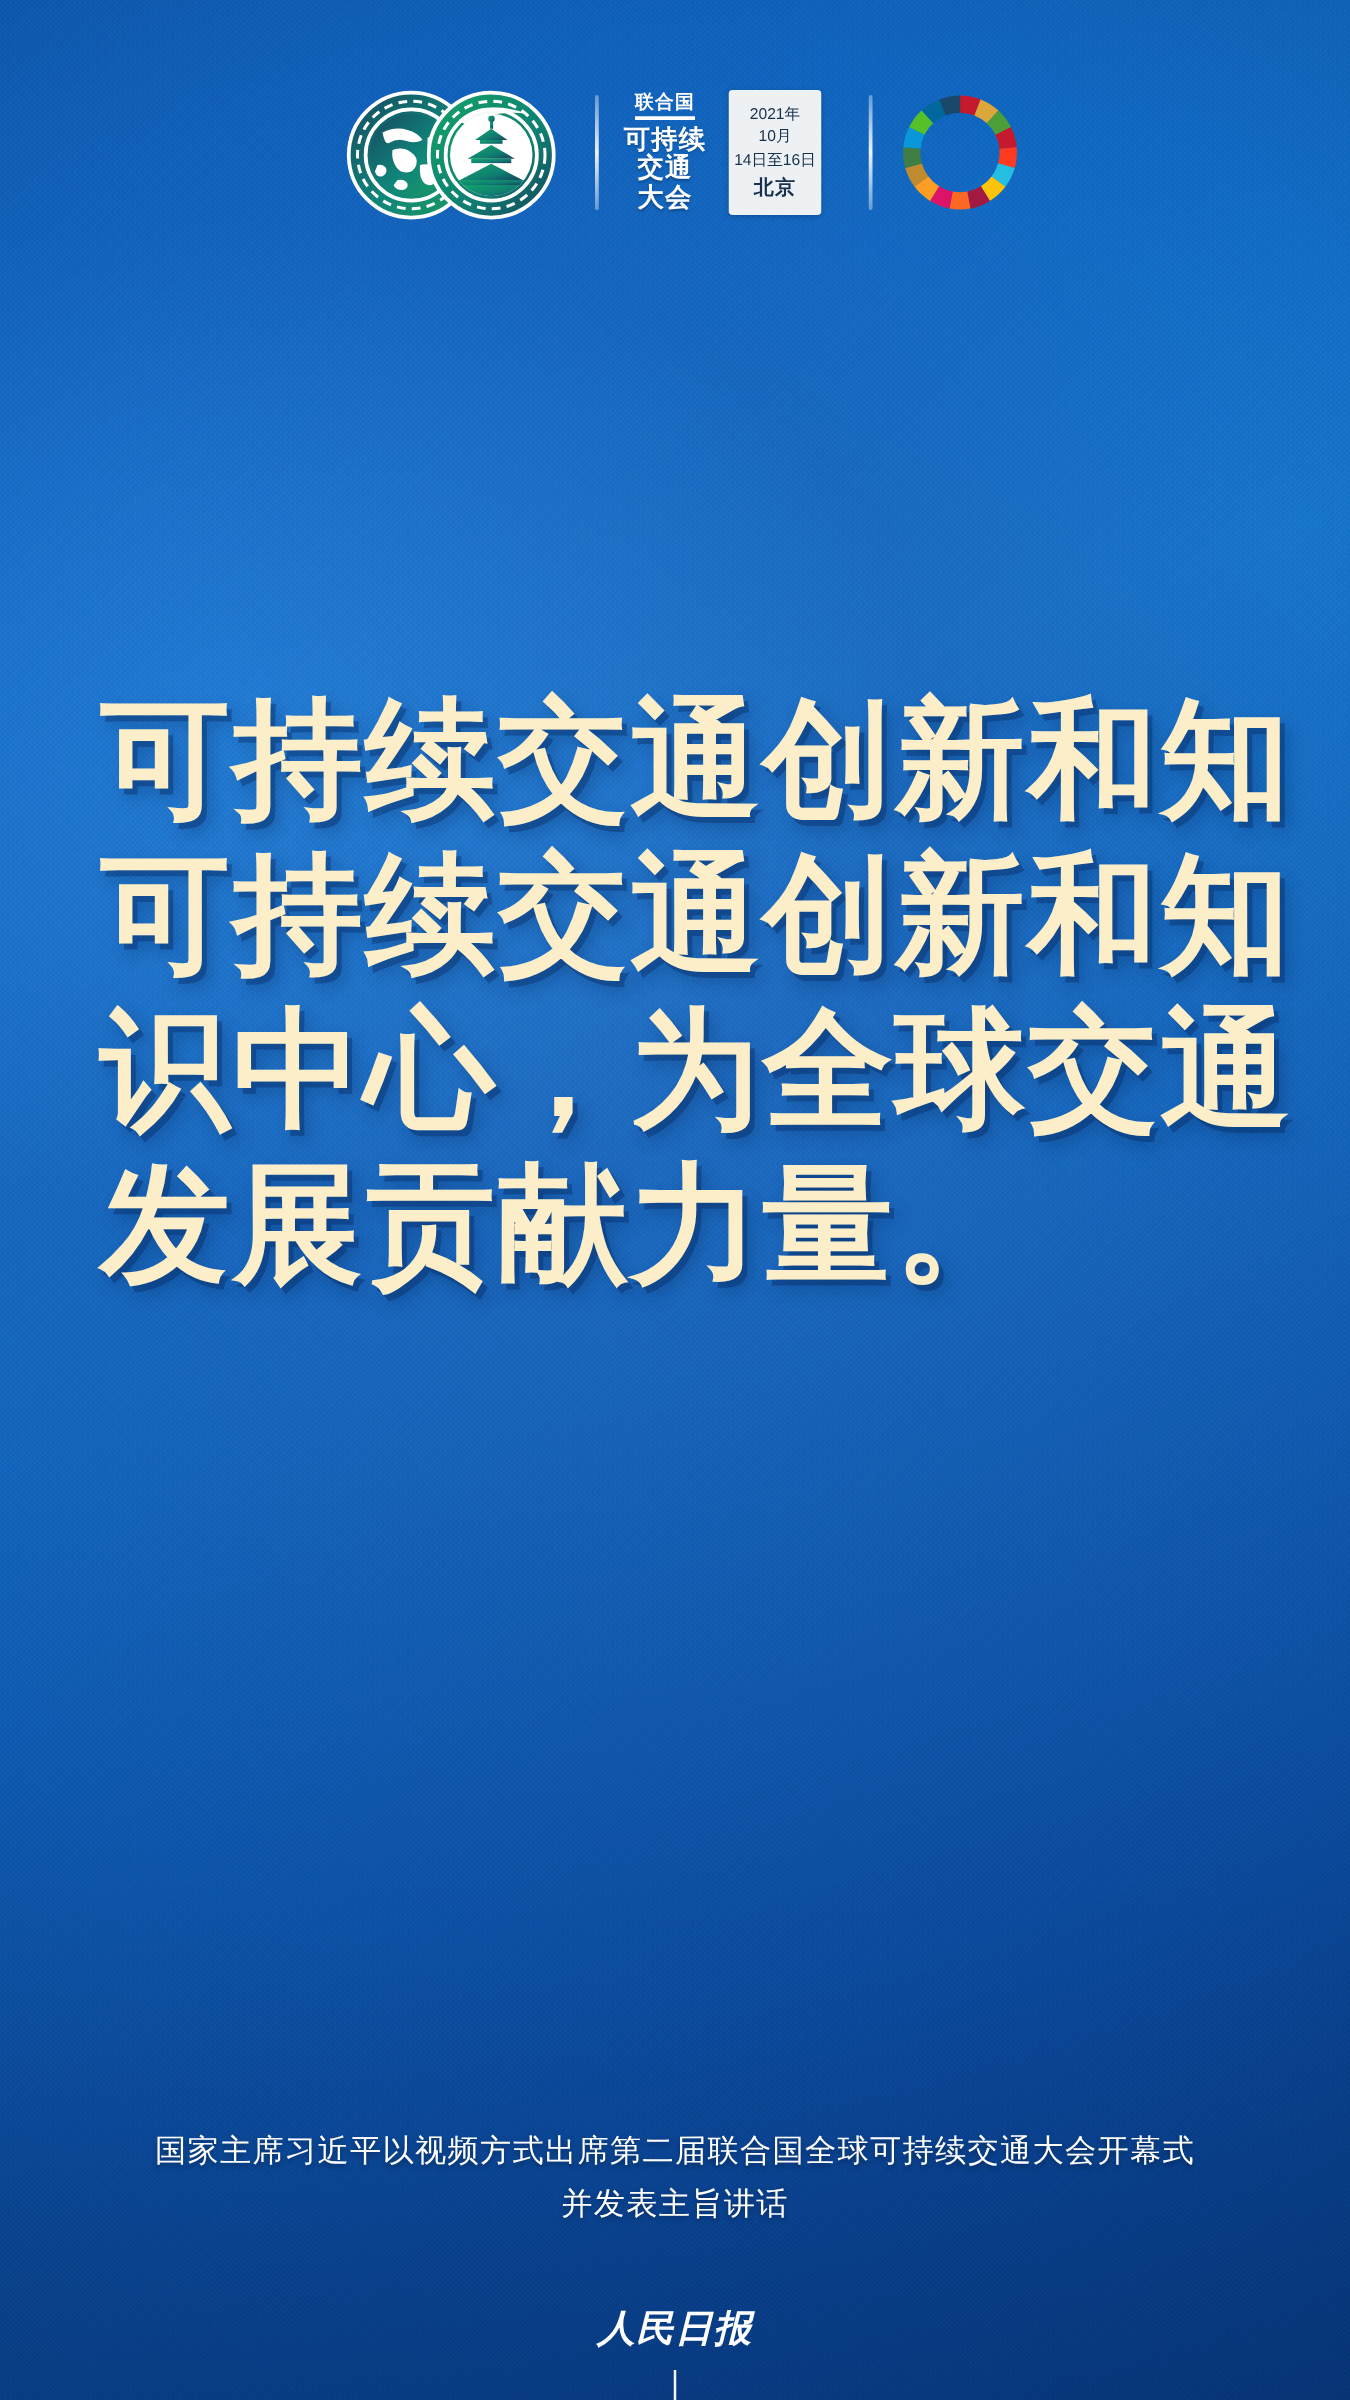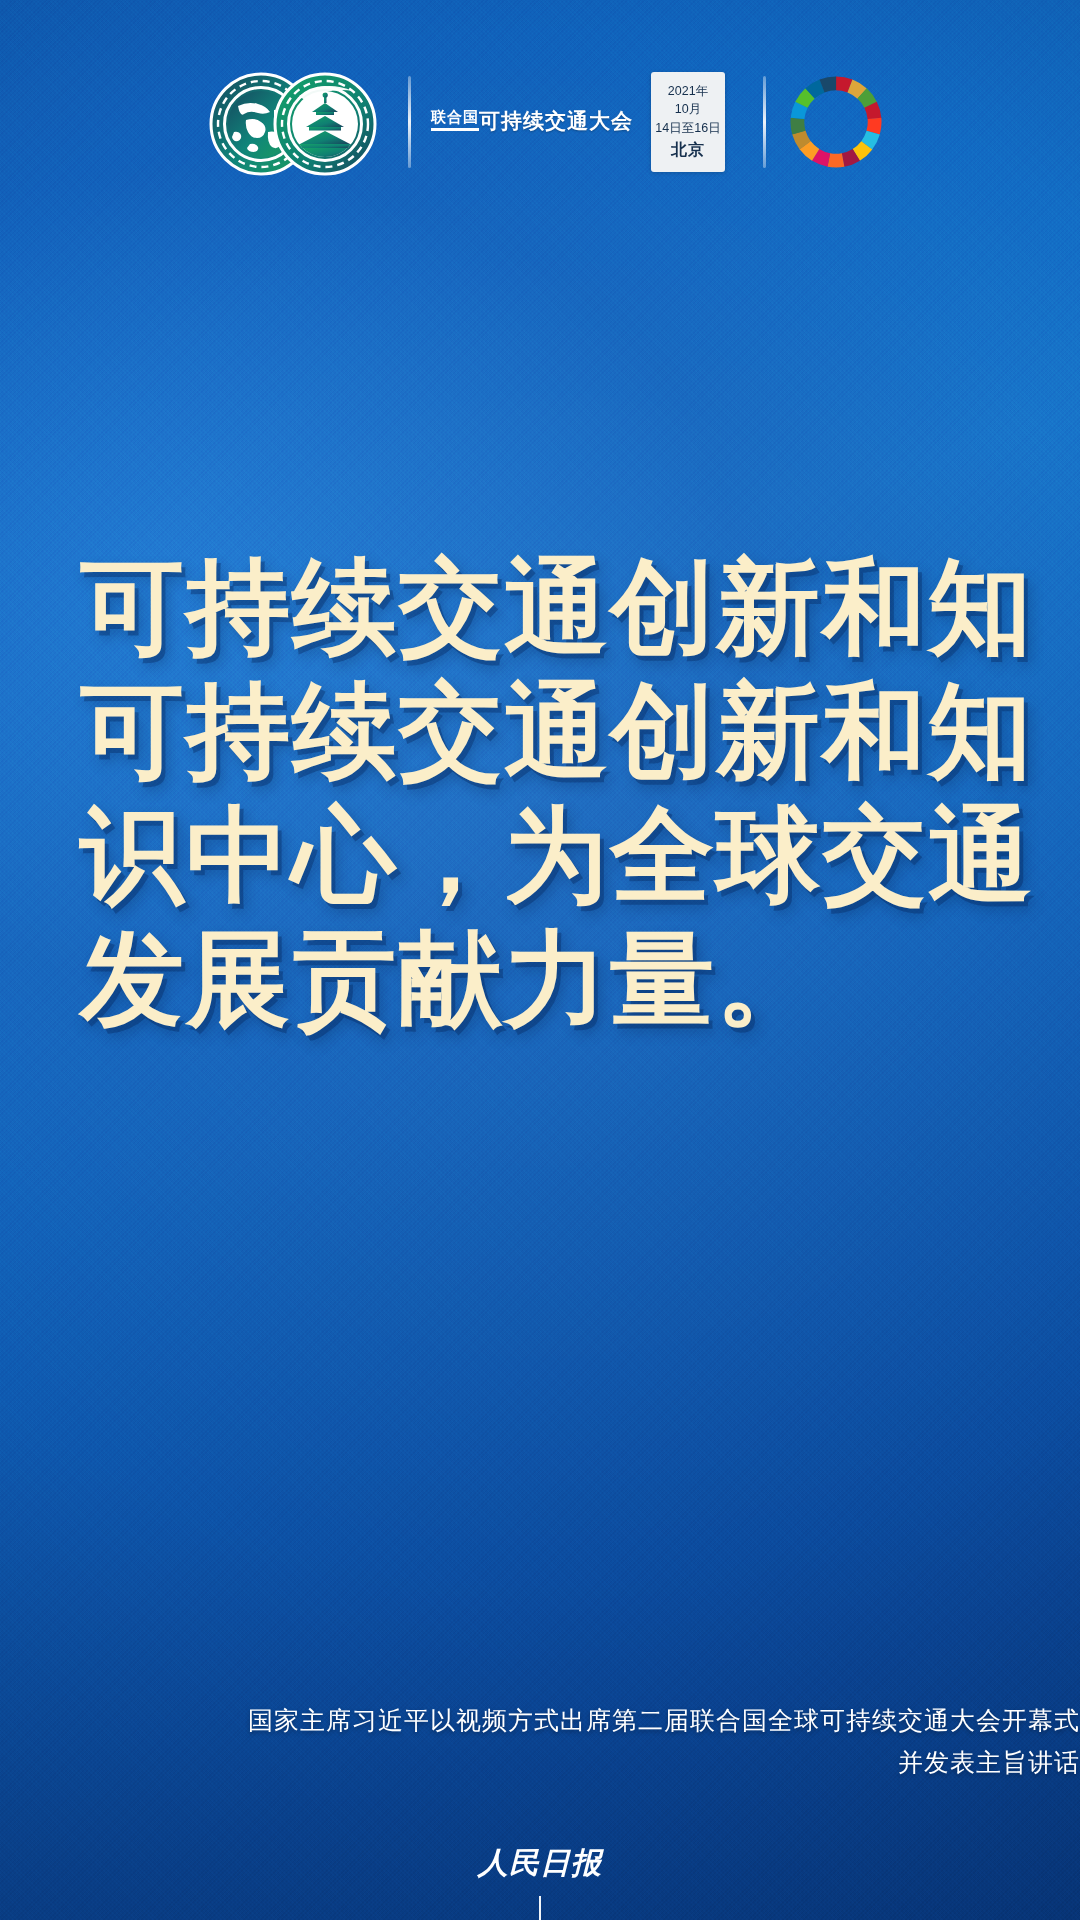--- a/index.html
+++ b/index.html
@@ -40,21 +40,21 @@
     display:flex;align-items:center;justify-content:center;
     gap:0px;z-index:6;
   }
   .emblem{width:190px;height:120px;flex:0 0 auto;}
   .vrule{
     width:3px;height:92px;margin:0 20px;
     background:linear-gradient(180deg,rgba(255,255,255,.35),rgba(255,255,255,.92),rgba(255,255,255,.35));
     border-radius:2px;flex:0 0 auto;
   }
   .cn-stack{
-    display:flex;flex-direction:row;align-items:center;justify-content:center;
+    display:flex;flex-direction:column;align-items:center;justify-content:center;
     height:110px;flex:0 0 auto;
   }
   .cn-un{
     font-size:15px;font-weight:bold;color:#ffffff;letter-spacing:1px;
     line-height:1.1;padding-bottom:3px;
     border-bottom:3px solid #ffffff;margin-bottom:4px;
     font-family:"DejaVu Sans","Liberation Sans",sans-serif;
   }
   .cn-line{
     font-size:21px;font-weight:bold;color:#ffffff;letter-spacing:1px;
@@ -88,21 +88,21 @@
     letter-spacing:2px;
     color:#fbeec9;
     white-space:nowrap;
     text-shadow:
       4px 5px 0px rgba(5,40,95,0.38),
       6px 8px 14px rgba(3,30,75,0.30);
   }
 
   
   .caption{
-    position:absolute;left:0;top:1700px;width:1080px;text-align:right;z-index:6;
+    position:absolute;left:0;top:1700px;width:1080px;text-align:center;z-index:6;
   }
   .caption div{
     font-family:"DejaVu Serif","Liberation Serif",serif;
     font-size:25px;line-height:42px;color:#ffffff;letter-spacing:1px;
     text-shadow:0 2px 4px rgba(0,0,0,.35);
   }
 
   
   .brand{
     position:absolute;left:0;top:1843px;width:1080px;

